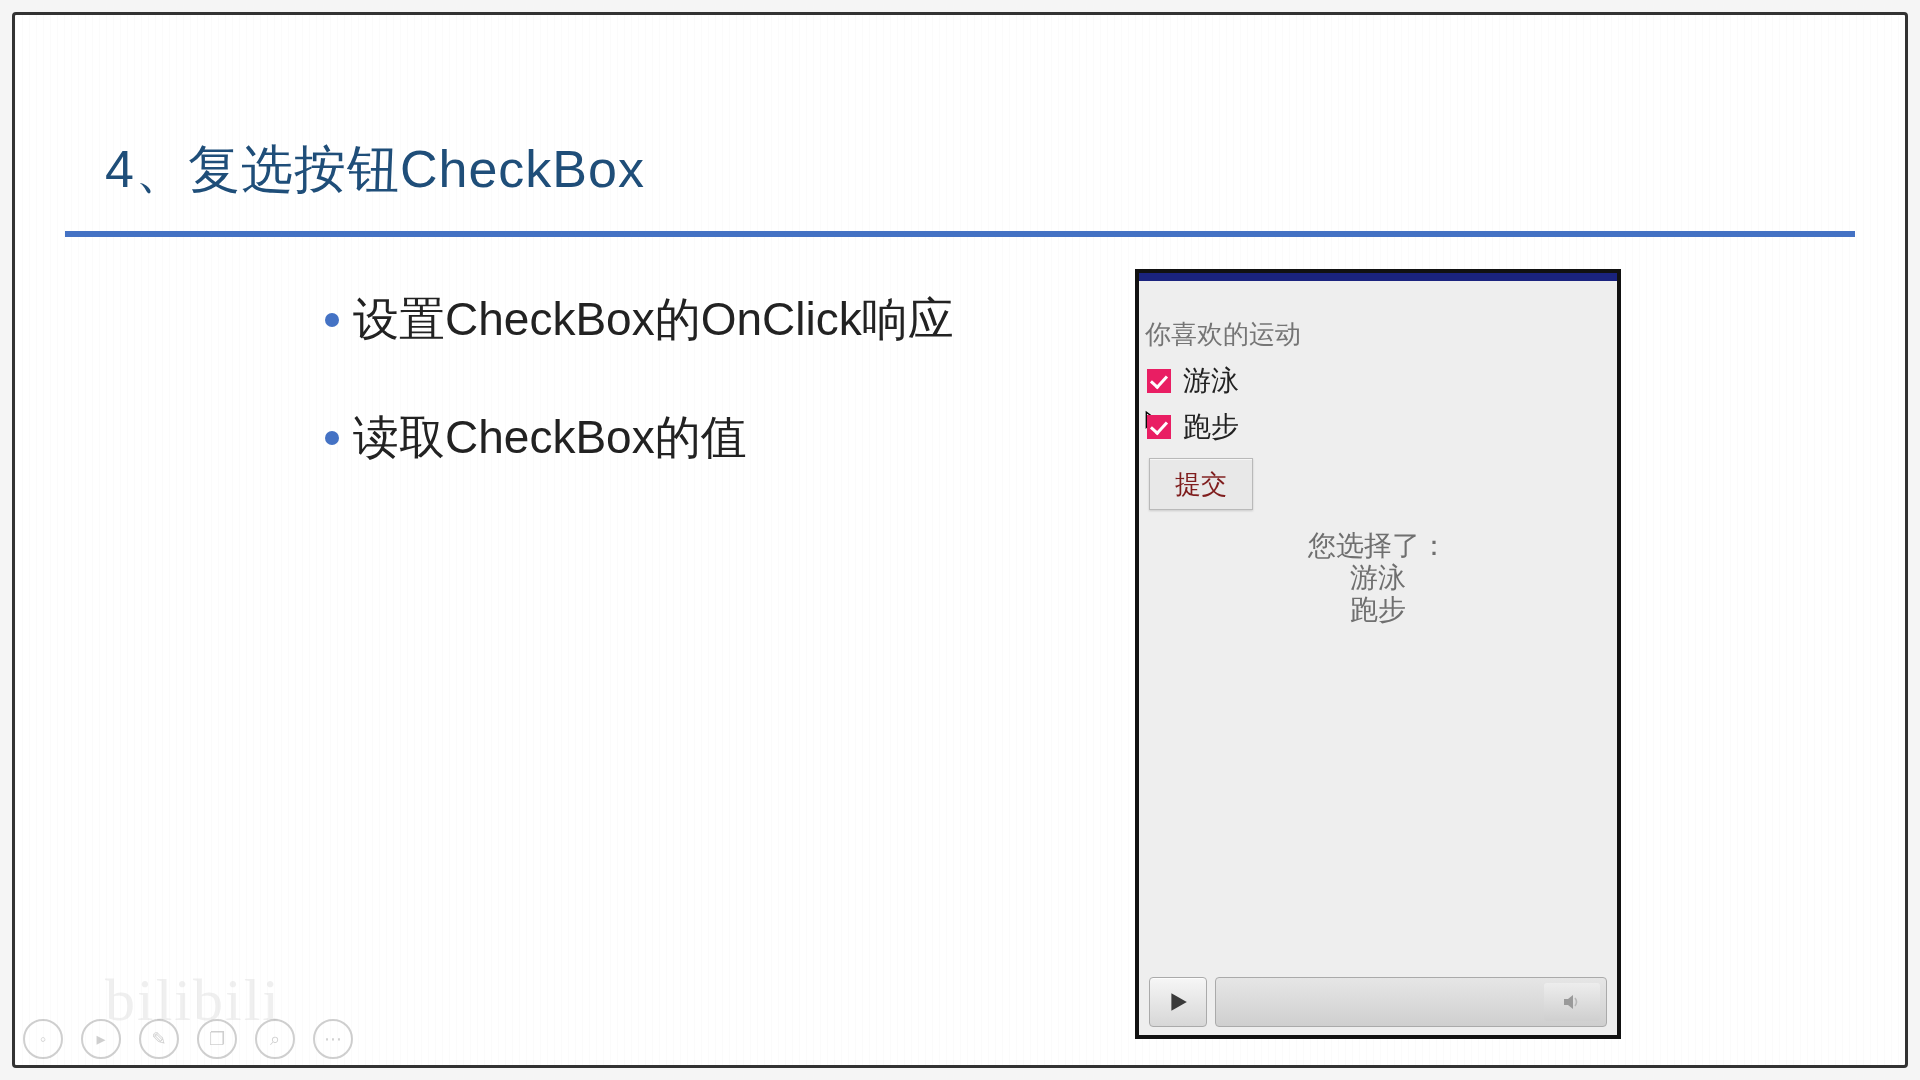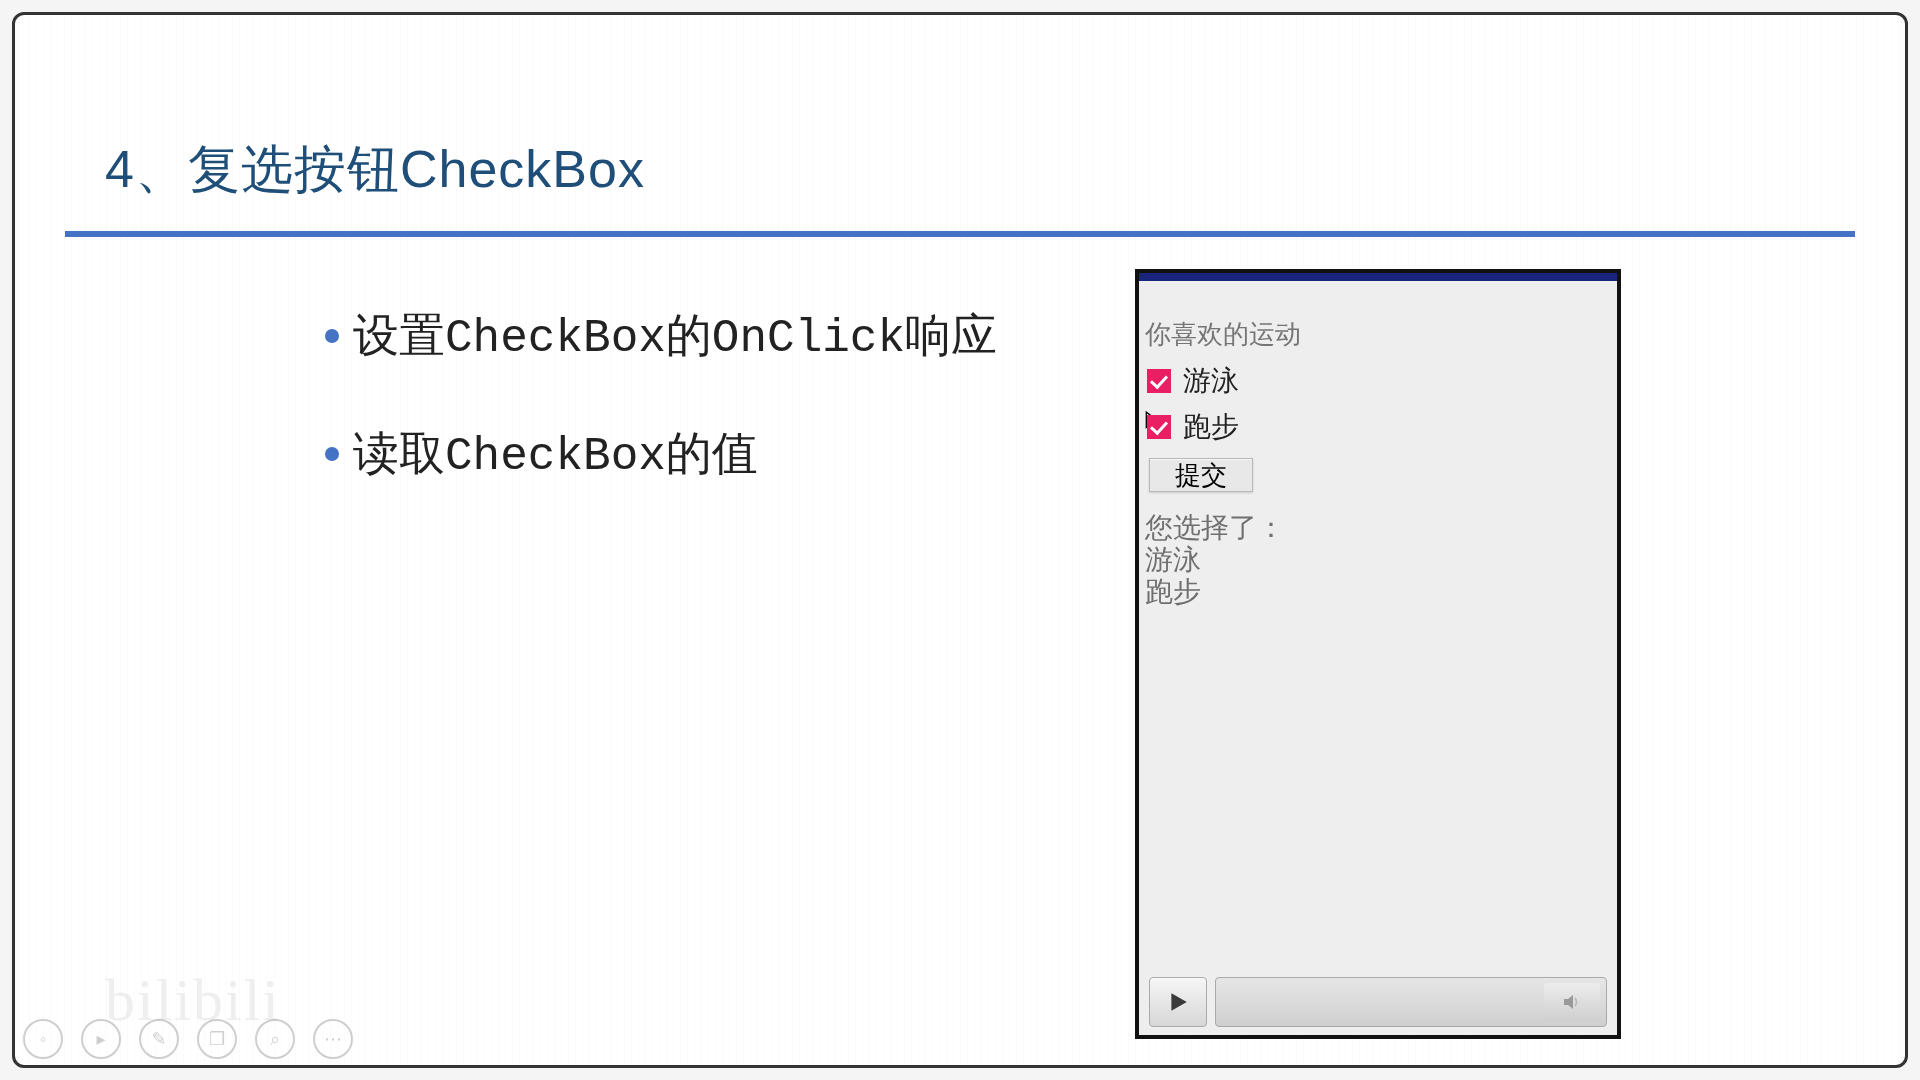--- a/index.html
+++ b/index.html
@@ -11,21 +11,21 @@
       position: relative;
       overflow: hidden;
     }
     .slide-frame {
       position: absolute;
       top: 12px;
       left: 12px;
       right: 12px;
       bottom: 12px;
       border: 3px solid #333;
-      border-radius: 12px;
+      border-radius: 4px;
       background: #fff;
       background-image: repeating-linear-gradient(90deg,
         rgba(0,0,0,0.015) 0px, rgba(0,0,0,0.015) 1px,
         transparent 1px, transparent 7px);
     }
     .title {
       position: absolute;
       top: 120px;
       left: 90px;
       color: #1f4e79;
@@ -35,23 +35,22 @@
     .title-underline {
       position: absolute;
       top: 216px;
       left: 50px;
       right: 50px;
       height: 6px;
       background: #4472c4;
     }
     .bullets {
       position: absolute;
-      top: 290px;
+      top: 274px;
       left: 310px;
-      font-family: Liberation Mono, monospace;
     }
     .bullet {
       display: flex;
       align-items: center;
       margin-bottom: 56px;
       color: #222;
       font-size: 46px;
     }
     .bullet::before {
       content: "";
@@ -117,35 +116,36 @@
     .cursor {
       position: absolute;
       left: 4px;
       top: 6px;
       width: 22px;
       height: 24px;
     }
     .submit-btn {
       margin: 8px 0 0 10px;
       width: 104px;
-      height: 34px;
+      height: 52px;
       background: #e8e8e8;
       border: 1px solid #b9b9b9;
       box-shadow: inset 0 1px 0 rgba(255,255,255,0.6), 0 1px 2px rgba(0,0,0,0.15);
-      color: #000000;
+      color: #7f1d1d;
       font-size: 26px;
       display: flex;
       align-items: center;
       justify-content: center;
     }
     .result-block {
       color: #6f6f6f;
       font-size: 28px;
       padding: 20px 6px 0 6px;
       line-height: 1.15;
+      text-align: center;
     }
     .phone-bottom {
       position: absolute;
       left: 10px;
       right: 10px;
       bottom: 8px;
       display: flex;
       gap: 8px;
       align-items: stretch;
     }

